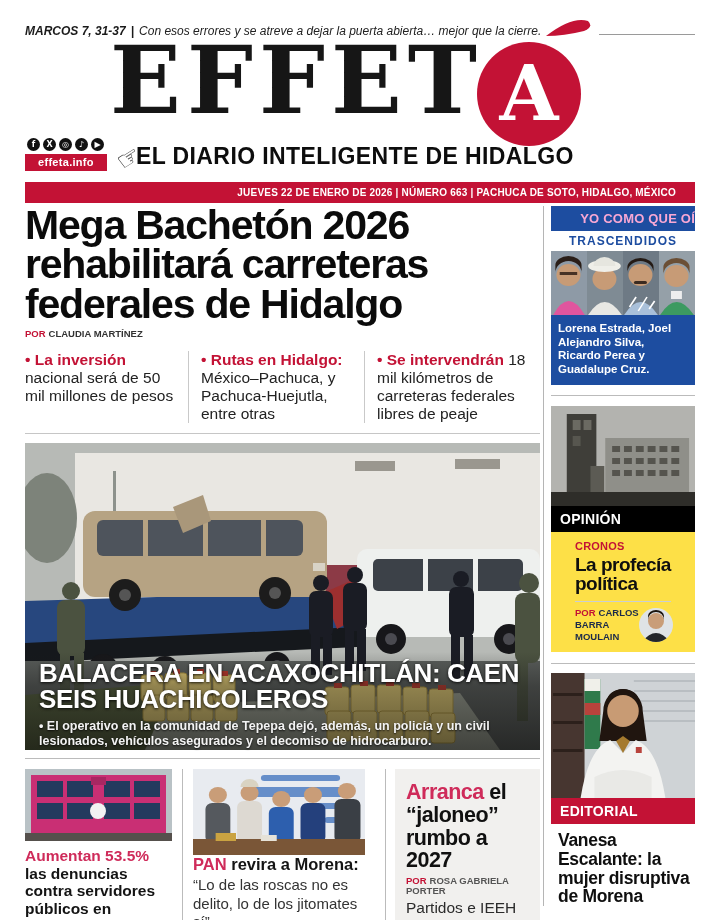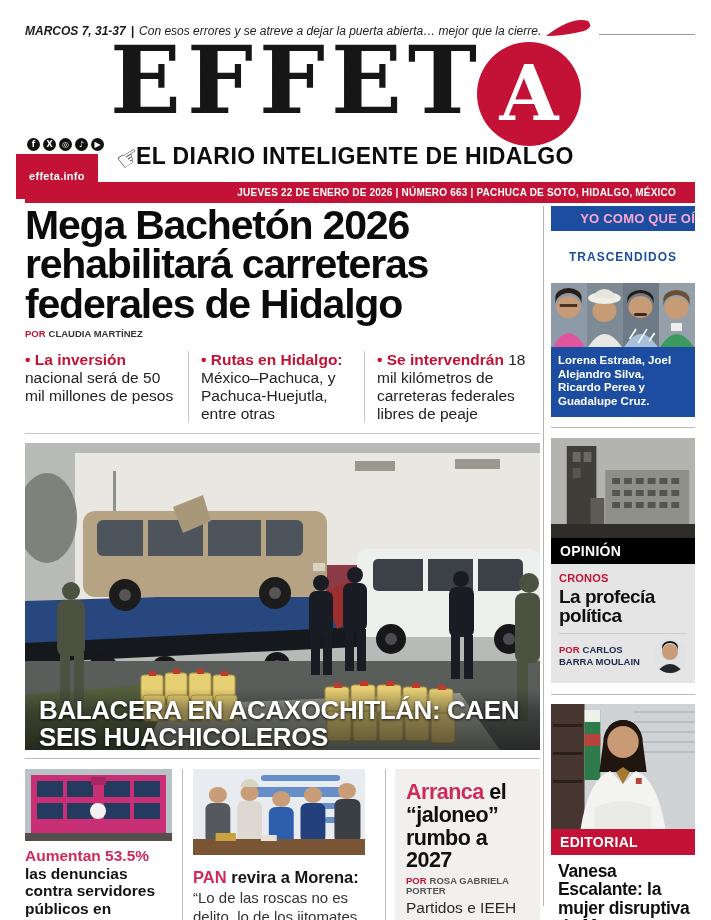--- a/index.html
+++ b/index.html
@@ -14,21 +14,21 @@
   
   .effet{position:absolute;left:110px;top:34px;font-family:"DejaVu Serif",serif;font-weight:bold;
          font-size:93px;line-height:1;letter-spacing:6px;color:#161616;}
   .a-circle{position:absolute;left:477px;top:42px;width:104px;height:104px;border-radius:50%;
             display:flex;align-items:center;justify-content:center;}
   .a-circle span{font-family:"DejaVu Serif",serif;font-weight:bold;font-size:76px;color:#fff;line-height:1;}
   .accent{position:absolute;}
   .social{position:absolute;left:27px;top:138px;display:flex;gap:3px;}
   .social .s{width:13px;height:13px;border-radius:50%;background:#111;color:#fff;
              font:bold 8px/13px "DejaVu Sans",sans-serif;text-align:center;}
-  .sitepill{position:absolute;left:16px;top:154px;padding:17px 13px;border-radius:0;color:#fff;
+  .sitepill{position:absolute;left:25px;top:154px;padding:3px 13px;border-radius:0;color:#fff;
             font:bold 11px/1 "Liberation Sans",sans-serif;letter-spacing:.3px;}
   .hand{position:absolute;left:117px;top:143px;font-size:26px;color:#222;transform:rotate(-32deg);
         text-shadow:0 0 2px #fff;}
   .tagline{position:absolute;left:136px;top:144px;font:bold 23px/1.1 "Liberation Sans",sans-serif;
            letter-spacing:.4px;color:#0d0d0d;}
   
   .datebar{position:absolute;left:25px;top:182px;width:670px;height:21px;}
   .datebar div{font:bold 10px/21px "Liberation Sans",sans-serif;color:#fff;text-align:right;
                padding-right:19px;letter-spacing:.2px;margin-left:7px;}
   
@@ -52,41 +52,41 @@
            text-shadow:0 1px 2px rgba(0,0,0,.8);}
   .divider2{border-top:1.5px solid #bbb;margin-top:8px;}
   .bottom{display:flex;margin-top:10px;height:153px;}
   .bs1{width:147px;}
   .bs2{width:172px;padding:0 10px;border-left:1px solid #bbb;margin-left:10px;}
   .bs3{flex:1;margin-left:10px;border-left:1px solid #bbb;padding-left:9px;}
   .bs3-in{background:#f1f0ee;height:100%;padding:12px 11px;box-sizing:border-box;}
   .bs-img{display:block;width:100%;}
   .bs1 .t{margin-top:6px;font:bold 15.5px/1.13 "Liberation Sans",sans-serif;color:#141414;}
   .bs1 .t .lead{color:var(--pink);display:block;}
-  .bs2 .t{margin-top:13px;font:bold 16.5px/1.1 "Liberation Sans",sans-serif;color:#141414;}
+  .bs2 .t{margin-top:0;font:bold 16.5px/1.1 "Liberation Sans",sans-serif;color:#141414;}
   .bs2 .t .lead{color:var(--pink);}
   .bs2 .q{margin-top:3px;font:15px/1.22 "Liberation Sans",sans-serif;color:#333;}
   .bs3 .t{font:bold 21.5px/1.06 "Liberation Sans",sans-serif;letter-spacing:-.5px;color:#101010;}
   .bs3 .t .lead{color:var(--pink);}
   .bs3 .by{margin:4px 0 3px;}
   .bs3 .deck{font:15.5px/1.24 "Liberation Sans",sans-serif;color:#2b2b2b;}
   
   .vrule{position:absolute;left:543px;top:206px;height:700px;border-left:1px solid #b5b5b5;}
   .sidebar{position:absolute;left:551px;top:206px;width:144px;}
   .trasc{overflow:hidden;}
   .trasc .hdr{color:#f9a8d4;font:bold 13px/1 "Liberation Sans",sans-serif;text-align:right;
               padding:6px 0;letter-spacing:.2px;}
   .trasc .kick{background:#fff;font:bold 12px/1 "Liberation Sans",sans-serif;text-align:center;
-               padding:20px 0;letter-spacing:1px;}
+               padding:4px 0;letter-spacing:1px;}
   .trasc svg{display:block;width:100%;}
   .trasc .cap{color:#fff;font:bold 11.5px/1.18 "Liberation Sans",sans-serif;padding:7px 7px 9px;}
   .shr{border-top:1px solid #bbb;margin:10px 0;}
   .op svg{display:block;width:100%;}
   .oplabel{color:#fff;font:bold 14px/1 "Liberation Sans",sans-serif;padding:6px 9px;letter-spacing:.3px;}
-  .optxt{background:#e5e5e5;padding:9px 8px 10px;}
+  .optxt{background:#fde047;padding:9px 24px 10px;}
   .kicker{font:bold 11px/1 "Liberation Sans",sans-serif;color:var(--red);letter-spacing:.2px;}
   .optitle{font:bold 19px/0.99 "Liberation Sans",sans-serif;letter-spacing:-.5px;color:#0f0f0f;margin:4px 0 7px;}
   .byrow{display:flex;align-items:center;border-top:1px solid #c9ced4;padding-top:5px;}
   .byrow .byline{flex:1;line-height:1.25;color:#1b2a4a;}
   .avatar{width:34px;height:34px;border-radius:50%;overflow:hidden;flex:none;}
   .ed{margin-top:12px;}
   .ed svg{display:block;width:100%;}
   .edtitle{font:bold 17.5px/1.06 "Liberation Sans",sans-serif;letter-spacing:-.3px;color:#0f0f0f;
            padding:7px 0 0 7px;}
 </style>
@@ -258,20 +258,21 @@
             <rect x="309" y="240" width="8" height="5"></rect>
               <rect x="335" y="238" width="8" height="5"></rect>
               <rect x="361" y="238" width="8" height="5"></rect>
               <rect x="387" y="240" width="8" height="5"></rect>
               <rect x="413" y="242" width="8" height="5"></rect>
           </g>
         </g>
       </svg>
       <div class="overlay">
         <div class="ov-title">BALACERA EN ACAXOCHITLÁN: CAEN SEIS HUACHICOLEROS</div>
+        <div class="ov-deck">• El operativo en la comunidad de Tepepa dejó, además, un policía y un civil lesionados, vehículos asegurados y el decomiso de hidrocarburo.</div>
       </div>
     </div>
 
     <div class="divider2"></div>
 
     <div class="bottom">
       <div class="bs1">
         <svg class="bs-img" width="147" height="72" viewBox="0 0 147 72" preserveAspectRatio="none">
           <rect width="147" height="72" fill="#b9c2c6"></rect>
           <rect x="6" y="6" width="135" height="60" fill="#c92f74"></rect>

